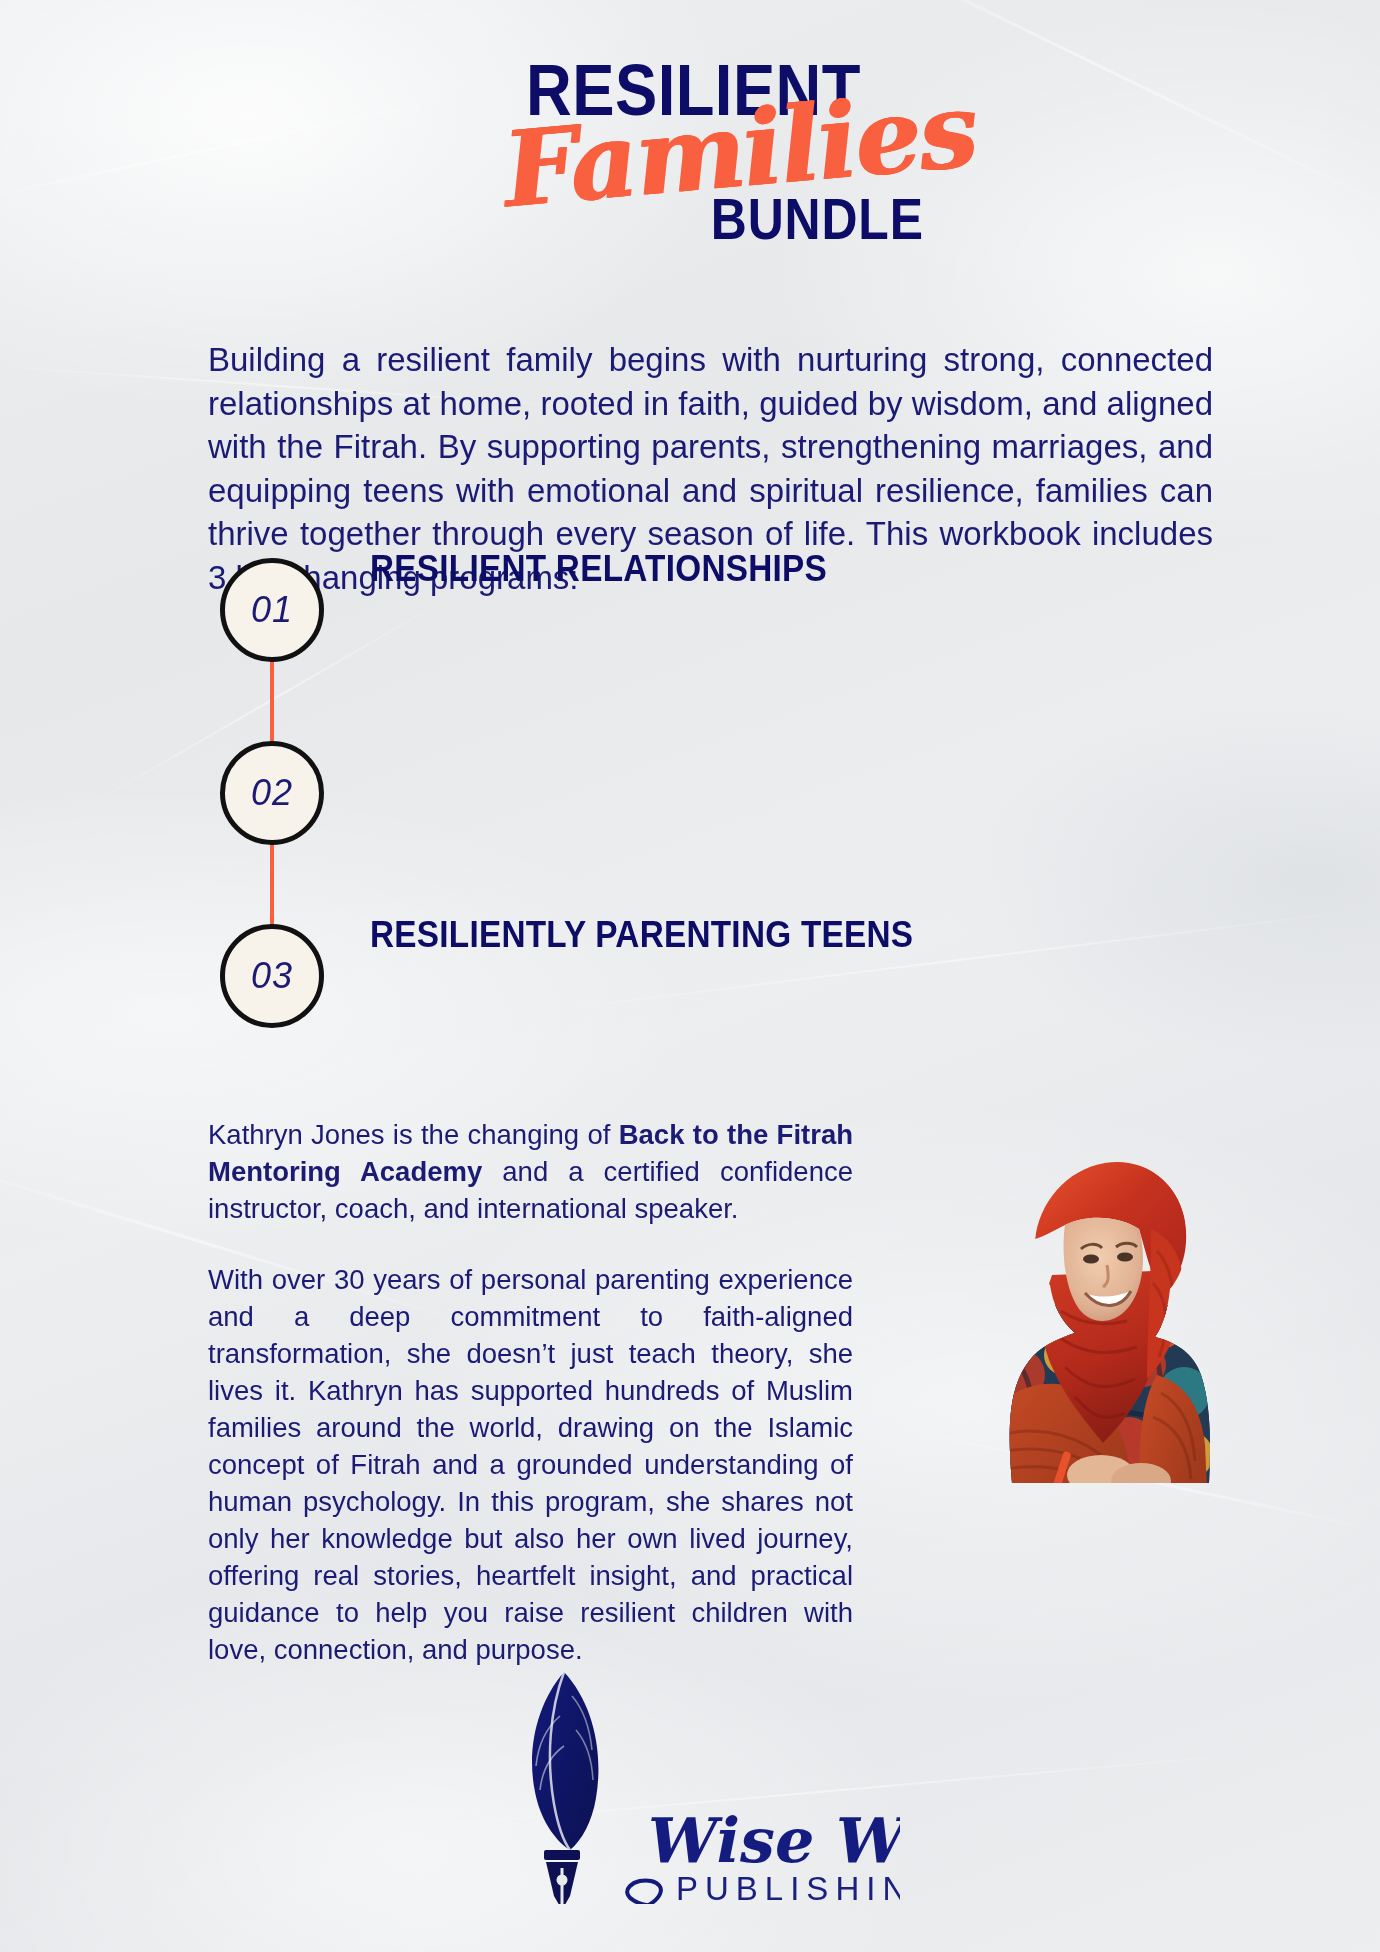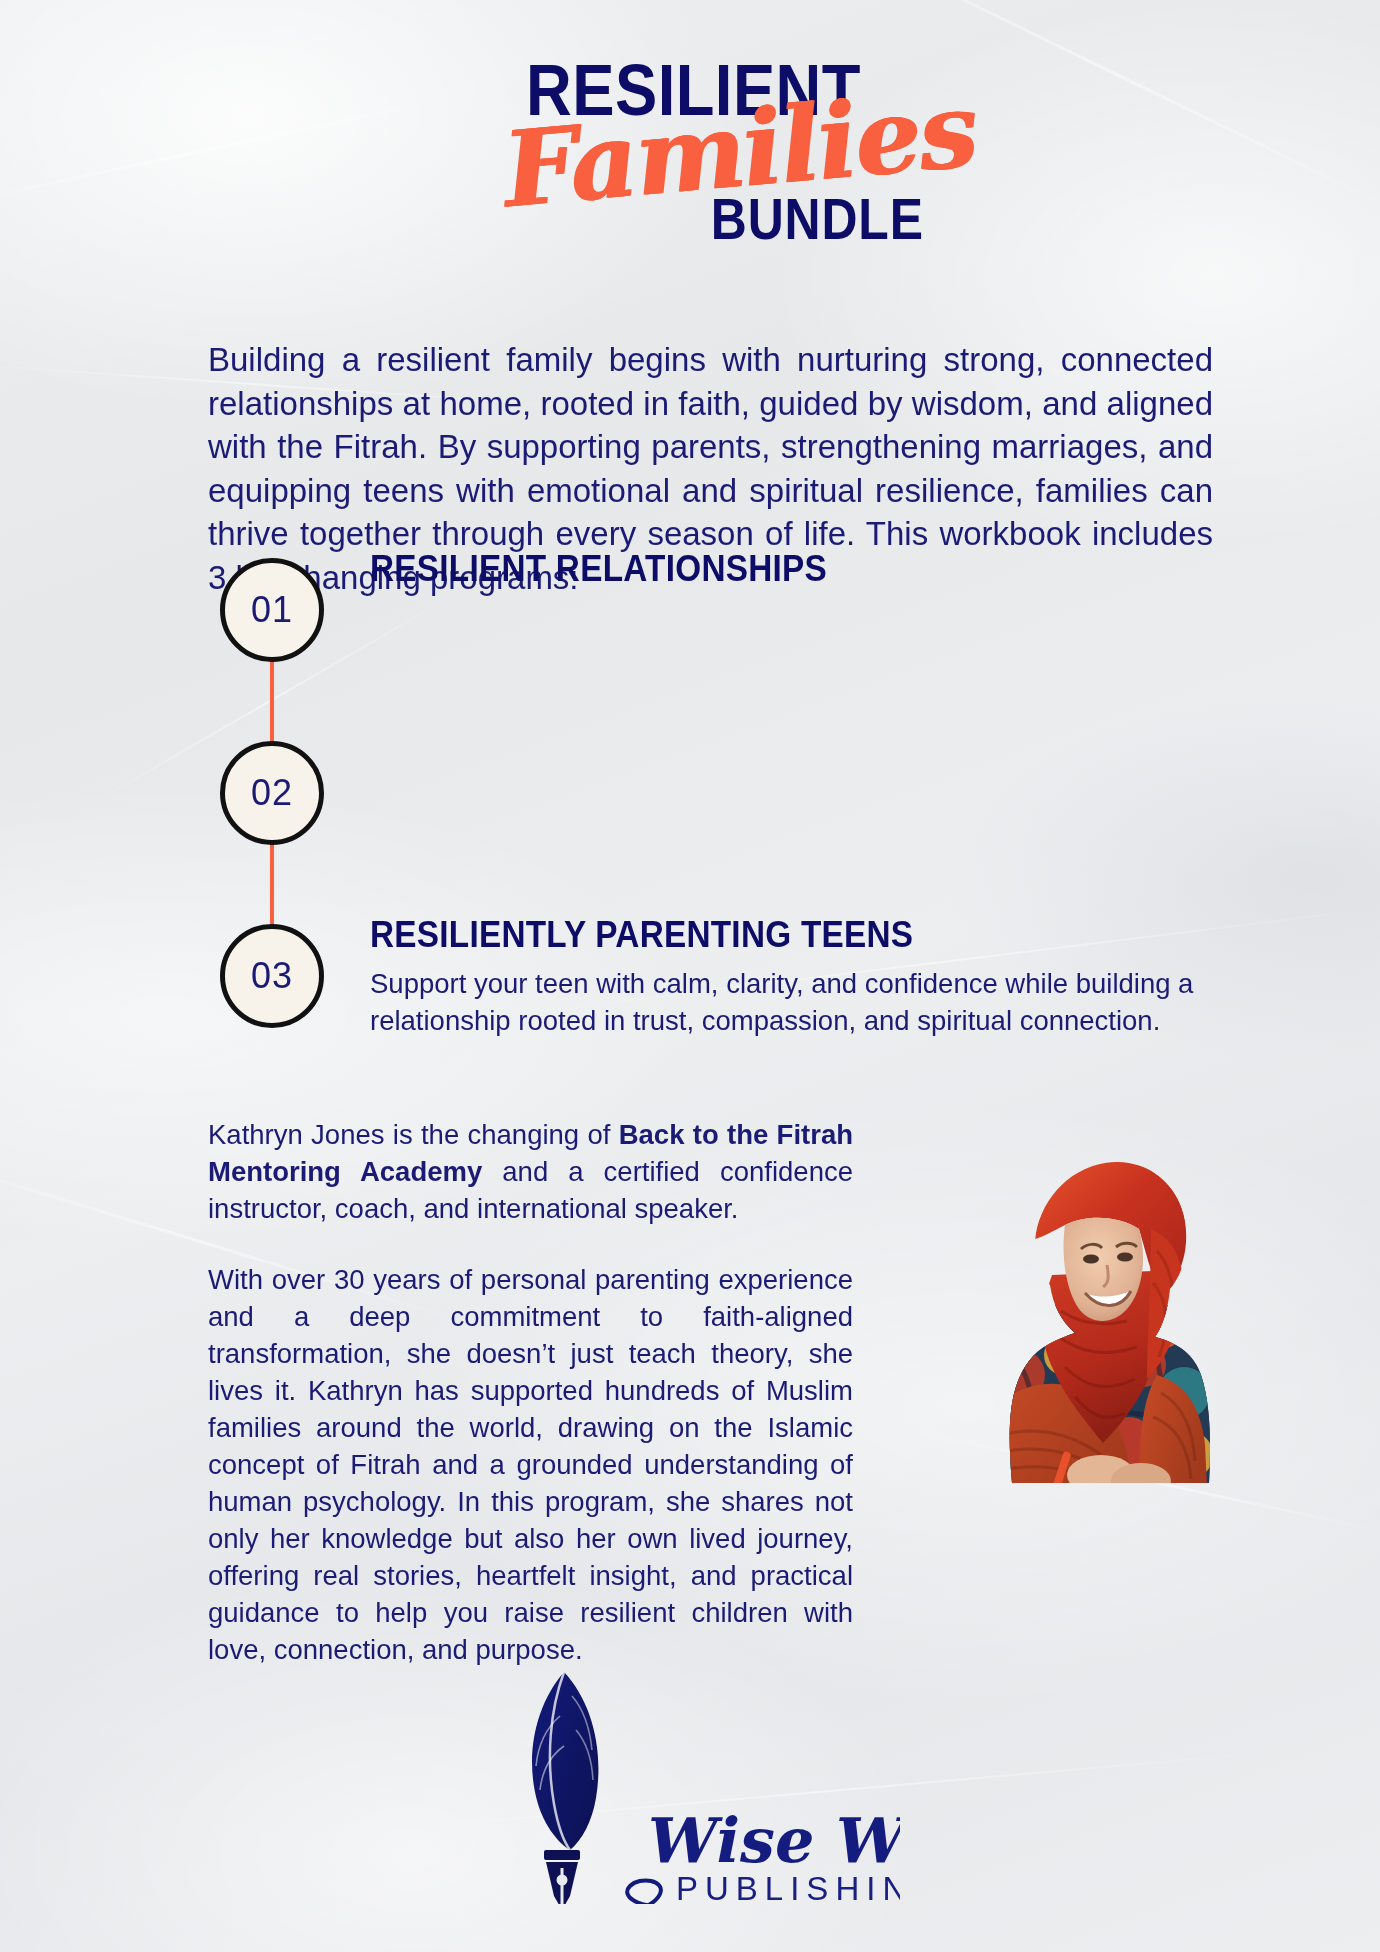--- a/index.html
+++ b/index.html
@@ -135,20 +135,21 @@
     background: #f7f2ea;
     border: 5px solid #111111;
     box-sizing: border-box;
     display: flex;
     align-items: center;
     justify-content: center;
     font-size: 36px;
     color: #1b1b75;
     letter-spacing: 1px;
     margin-top: 18px;
+    font-style: italic;
   }
   .connector {
     position: absolute;
     z-index: 1;
     left: 50%;
     top: 120px;
     width: 4px;
     height: 85px;
     margin-left: -2px;
     background: #f9603f;
@@ -269,21 +270,20 @@
       </div>
     </div>
 
     <div class="program">
       <div class="marker-col">
         <div class="marker-circle">03</div>
 
       </div>
       <div class="program-text">
         <div class="program-title">RESILIENTLY PARENTING TEENS</div>
-        <div class="program-desc">Support your teen with calm, clarity, and confidence while building a relationship rooted in trust, compassion, and spiritual connection.</div>
       </div>
     </div>
 
   </div>
 
   <div id="author-section">
 
     <div id="bio-col">
       <p><span>Kathryn Jones is the changing of </span><b>Back to the Fitrah Mentoring Academy</b><span> and a certified confidence instructor, coach, and international speaker.</span></p>
       <p>With over 30 years of personal parenting experience and a deep commitment to faith-aligned transformation, she doesn’t just teach theory, she lives it. Kathryn has supported hundreds of Muslim families around the world, drawing on the Islamic concept of Fitrah and a grounded understanding of human psychology. In this program, she shares not only her knowledge but also her own lived journey, offering real stories, heartfelt insight, and practical guidance to help you raise resilient children with love, connection, and purpose.</p>

